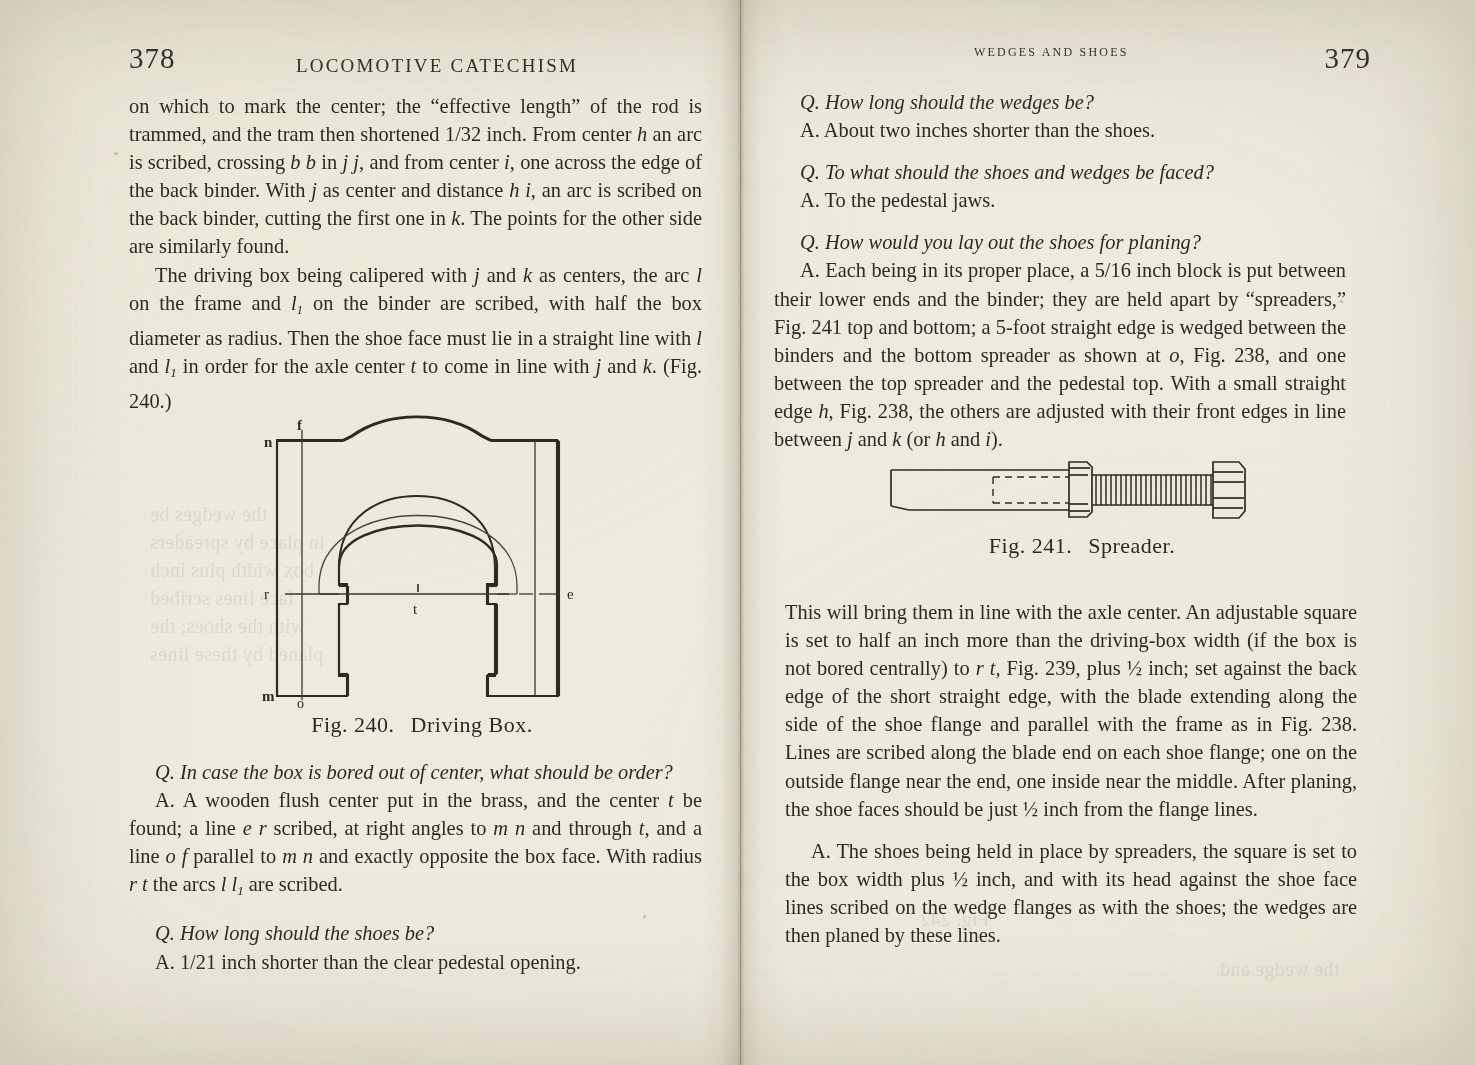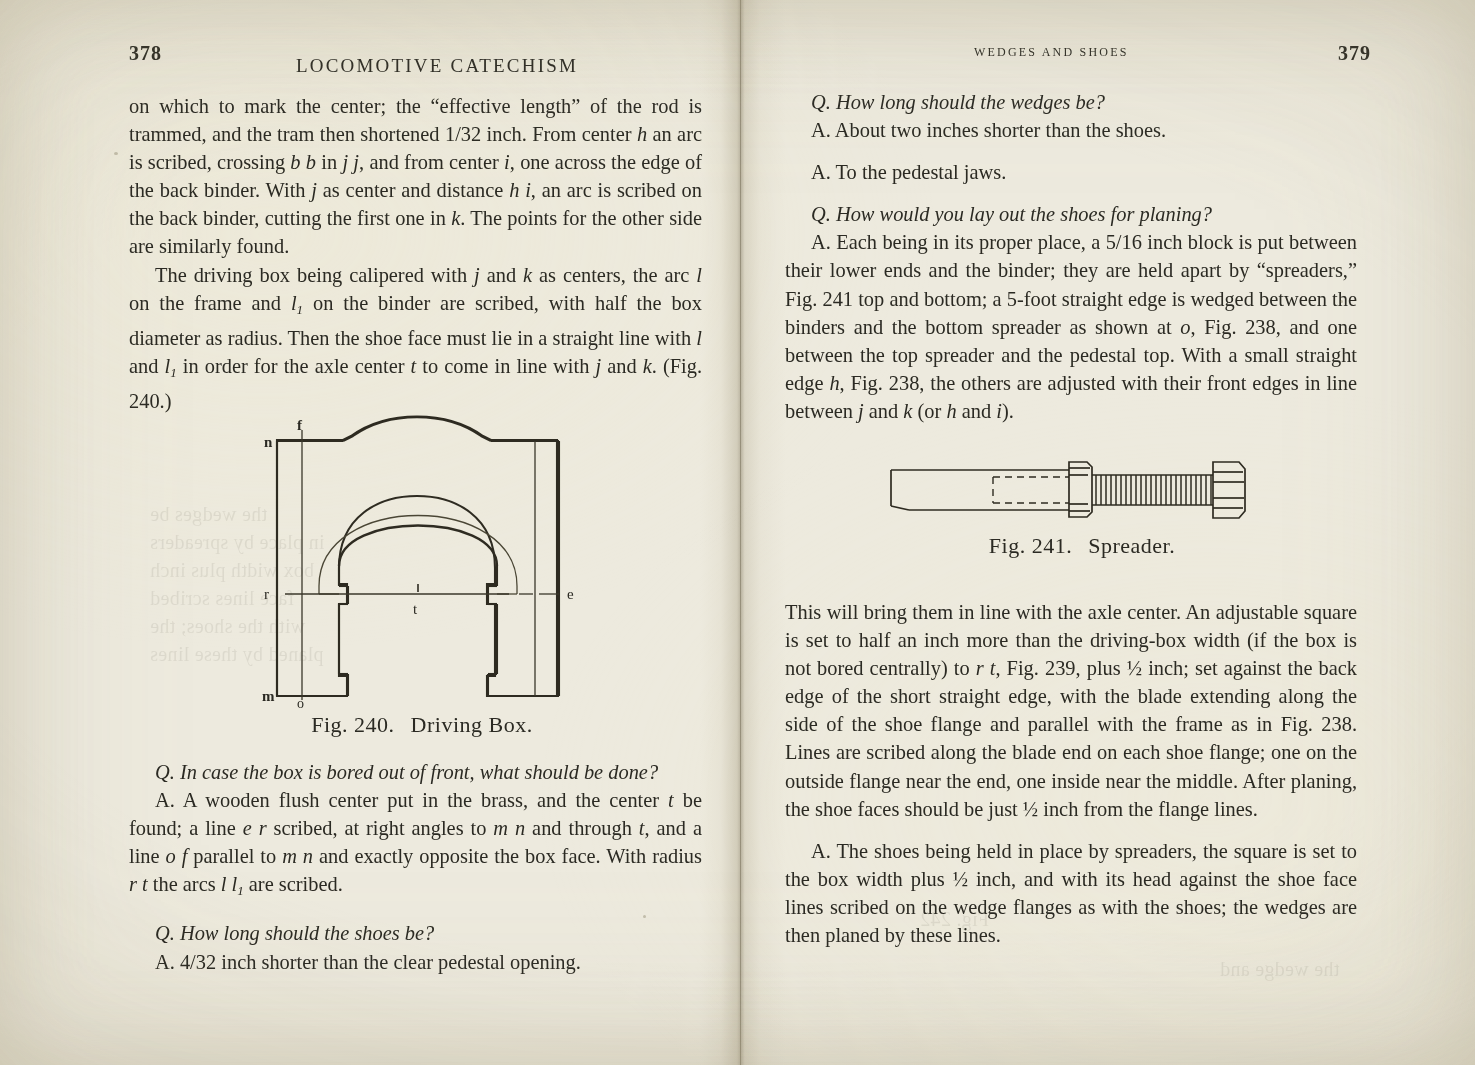--- a/index.html
+++ b/index.html
@@ -82,22 +82,22 @@
   .runhead {
     position: absolute;
     top: 42px;
     height: 26px;
     font-size: 20px;
     letter-spacing: .5px;
     color: #2c2b24;
     white-space: nowrap;
   }
   .runhead-num {
-    font-weight: bold;
-    font-size: 20px;
+    font-weight: normal;
+    font-size: 29px;
     letter-spacing: 1px;
   }
   .rh-l-num   { left: 129px;  top: 42px; }
   .rh-l-title { left: 296px;  top: 55px; letter-spacing: 2.2px; font-size: 19px; }
   .rh-r-title { left: 234px;  top: 45px; letter-spacing: 2.2px; font-size: 12px; }
   .rh-r-num   { right: 104px; top: 42px; }
 
   
   .col {
     position: absolute;
@@ -288,44 +288,45 @@
         <text x="50" y="300" font-family="Liberation Serif, serif" font-size="14" fill="#2b2a23">o</text>
       </svg>
     </div>
 
     <div class="fig-caption fig240-cap">
       <span>Fig. 240.</span><span class="fig-cap-sep"></span><span>Driving Box.</span>
     </div>
 
     <div class="col" style="left:129px; top:758px; width:573px;">
       <div class="qblock">
-        <p class="qa q">Q. In case the box is bored out of front, what should be done?</p>
+        <p class="qa q">Q. In case the box is bored out of center, what should be order?</p>
         <p class="qa-a"><span>A. A wooden flush center put in the brass, and the center </span><i>t</i><span> be found; a line </span><i>e r</i><span> scribed, at right angles to </span><i>m n</i><span> and through </span><i>t</i><span>, and a line </span><i>o f</i><span> parallel to </span><i>m n</i><span> and exactly opposite the box face. With radius </span><i>r t</i><span> the arcs </span><i>l</i>&nbsp;<i>l</i><span class="sub it">1</span><span> are scribed.</span></p>
       </div>
       <div class="qblock">
         <p class="qa q">Q. How long should the shoes be?</p>
-        <p class="qa-a">A. 4/32 inch shorter than the clear pedestal opening.</p>
+        <p class="qa-a">A. 1/21 inch shorter than the clear pedestal opening.</p>
       </div>
     </div>
 
     <div class="speck" style="left:643px; top:915px; width:3px; height:3px;"></div>
     <div class="speck" style="left:114px; top:152px; width:4px; height:3px;"></div>
   </div>
 
   <div class="page page-right">
 
     <div class="runhead rh-r-title">WEDGES AND SHOES</div>
     <div class="runhead runhead-num rh-r-num">379</div>
 
-    <div class="col col-right" style="left:45px;">
+    <div class="col col-right" style="left:34px;">
       <div class="qblock">
         <p class="qa q">Q. How long should the wedges be?</p>
         <p class="qa-a">A. About two inches shorter than the shoes.</p>
       </div>
       <div class="qblock">
+        <p class="qa q">Q. To what should the shoes and wedges be faced?</p>
         <p class="qa-a">A. To the pedestal jaws.</p>
       </div>
       <div class="qblock">
         <p class="qa q">Q. How would you lay out the shoes for planing?</p>
         <p class="qa-a"><span>A. Each being in its proper place, a 5/16 inch block is put between their lower ends and the binder; they are held apart by “spreaders,” Fig. 241 top and bottom; a 5-foot straight edge is wedged between the binders and the bottom spreader as shown at </span><i>o</i><span>, Fig. 238, and one between the top spreader and the pedestal top. With a small straight edge </span><i>h</i><span>, Fig. 238, the others are adjusted with their front edges in line between </span><i>j</i><span> and </span><i>k</i><span> (or </span><i>h</i><span> and </span><i>i</i><span>).</span></p>
       </div>
     </div>
 
     <div class="figure" style="left:147px; top:448px; width:390px; height:85px;">
       <svg width="390" height="85" viewBox="0 0 390 85">

